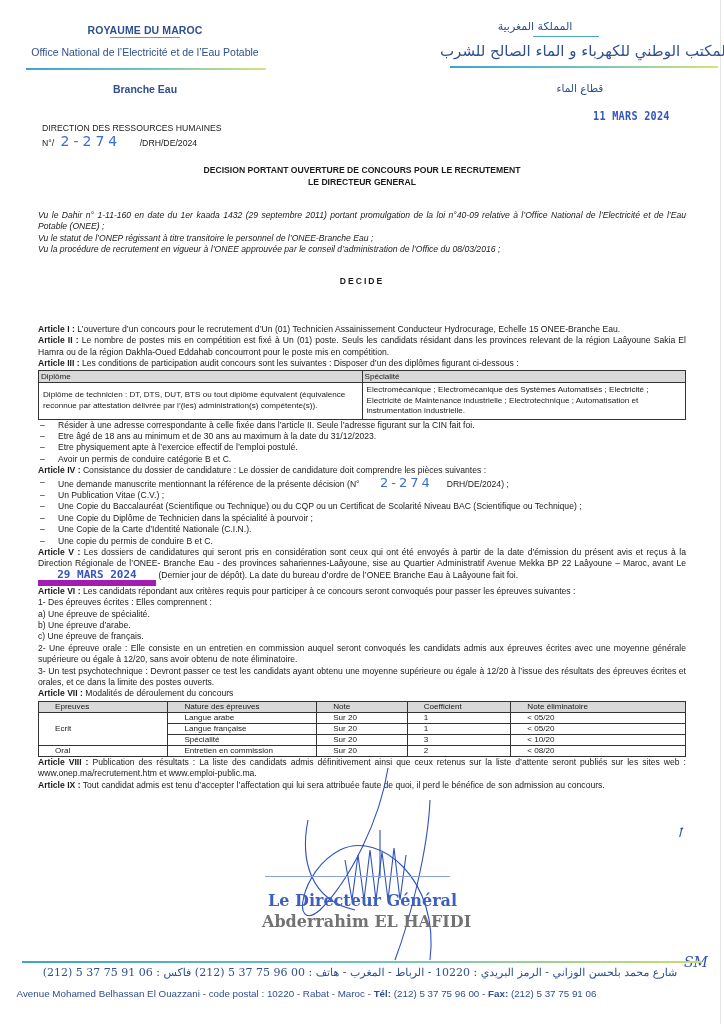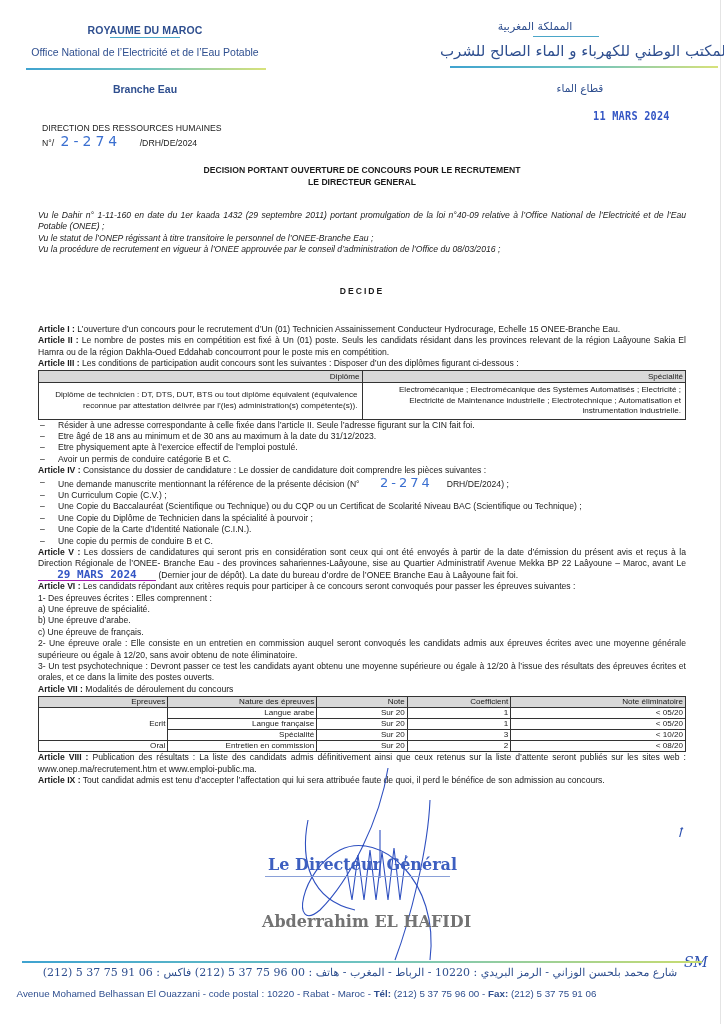--- a/index.html
+++ b/index.html
@@ -21,36 +21,36 @@
   .ar-office-line { top: 66px; left: 450px; width: 268px; height: 2px;
                     background: linear-gradient(90deg, #3fa3d0, #6fc3c0, #d8e27a); }
   .ar-branche { top: 82px; left: 530px; width: 100px; font-size: 10.5px; }
   .stamp { color: #3355c4; font-family: "DejaVu Sans Mono", monospace; font-weight: bold; }
   .date-stamp { top: 109px; left: 593px; font-size: 12px; letter-spacing: 0.3px; transform: scaleX(0.85); transform-origin: left; }
   .drh { top: 122px; left: 42px; font-size: 8.7px; line-height: 13px; }
   .drh .num { display: inline-block; font-size: 14px; letter-spacing: 4px; margin: 0 16px 0 4px; color: #3a6fd0; font-family: "DejaVu Sans", sans-serif; }
   .title-block { top: 165px; left: 0; width: 724px; text-align: center; font-size: 8.6px; font-weight: bold; line-height: 11.5px; }
   .body-text { left: 38px; width: 648px; font-size: 8.6px; line-height: 11.4px; text-align: justify; }
   .vus { top: 210px; font-style: italic; }
-  .decide { top: 286px; left: 0; width: 724px; text-align: center; font-size: 8.6px; font-weight: bold; letter-spacing: 2px; }
+  .decide { top: 276px; left: 0; width: 724px; text-align: center; font-size: 8.6px; font-weight: bold; letter-spacing: 2px; }
   .arts { top: 280px; margin-top: 44px; }
   p { margin: 0; }
   b { font-weight: bold; }
   table { border-collapse: collapse; width: 100%; font-size: 8.1px; }
-  th, td { border: 1px solid #333; text-align: right; padding: 0 2px; font-weight: normal; }
+  th, td { border: 1px solid #333; text-align: left; padding: 0 2px; font-weight: normal; }
   th { background: #d9d9d9; }
   .t1 td { line-height: 10.5px; padding: 2px 4px; }
   .bullets { margin: 0; padding: 0; list-style: none; }
   .bullets li { position: relative; padding-left: 20px; }
   .bullets li::before { content: "\2013"; position: absolute; left: 2px; }
   .ink { color: #3a6fd0; font-family: "DejaVu Sans", sans-serif; font-size: 13px; letter-spacing: 3px; }
-  .deadline { display: inline-block; width: 118px; border-bottom: 1px solid #a21caf; text-align: center; color: #3355c4; font-weight: bold; font-family: "DejaVu Sans Mono", monospace; font-size: 11px; line-height: 10px; }
+  .deadline { display: inline-block; width: 118px; border-bottom: 6px solid #a21caf; text-align: center; color: #3355c4; font-weight: bold; font-family: "DejaVu Sans Mono", monospace; font-size: 11px; line-height: 10px; }
   .t2 { margin-top: 1px; }
   .t2 td, .t2 th { line-height: 10px; padding-left: 16px; }
-  .sig-title { top: 855px; left: 268px; font-size: 16px; font-weight: bold; color: #3d5fc0; font-family: "DejaVu Serif", serif; }
+  .sig-title { top: 891px; left: 268px; font-size: 16px; font-weight: bold; color: #3d5fc0; font-family: "DejaVu Serif", serif; }
   .sig-line { top: 876px; left: 265px; width: 185px; height: 1px; background: #8aa0d8; }
   .sig-name { top: 912px; left: 262px; font-size: 16px; font-weight: bold; color: #737373; font-family: "DejaVu Serif", serif; }
   .footer-line { top: 961px; left: 22px; width: 680px; height: 2px;
                  background: linear-gradient(90deg, #3fa3d0, #6fc3c0, #c8dc70); }
   .foot-ar { top: 966px; left: 30px; width: 660px; font-size: 11px; color: #2f4f8f; text-align: center; direction: rtl; font-family: "DejaVu Serif", serif; }
   .foot-fr { top: 988px; left: 0; width: 613px; text-align: center; font-size: 9.8px; color: #2f4f8f; }
   .initials { color: #2a4fb0; font-family: "DejaVu Serif", serif; font-style: italic; }
   .init1 { top: 823px; left: 678px; font-size: 13px; }
   .init2 { top: 954px; left: 684px; font-size: 14px; }
   .edge { top: 0; left: 720px; width: 1px; height: 1024px; background: #e4e4e4; }
@@ -117,21 +117,21 @@
   <ul class="bullets">
     <li>Résider à une adresse correspondante à celle fixée dans l’article II. Seule l’adresse figurant sur la CIN fait foi.</li>
     <li>Etre âgé de 18 ans au minimum et de 30 ans au maximum à la date du 31/12/2023.</li>
     <li>Etre physiquement apte à l’exercice effectif de l’emploi postulé.</li>
     <li>Avoir un permis de conduire catégorie B et C.</li>
   </ul>
 
   <p><b>Article IV :</b><span> Consistance du dossier de candidature : Le dossier de candidature doit comprendre les pièces suivantes :</span></p>
   <ul class="bullets">
     <li><span>Une demande manuscrite mentionnant la référence de la présente décision (N°</span> <span class="ink" style="margin:0 14px 0 18px;">2-274</span><span>DRH/DE/2024) ;</span></li>
-    <li>Un Curriculum Copie (C.V.) ;</li>
+    <li>Un Publication Vitae (C.V.) ;</li>
     <li>Une Copie du Baccalauréat (Scientifique ou Technique) ou du CQP ou un Certificat de Scolarité Niveau BAC (Scientifique ou Technique) ;</li>
     <li>Une Copie du Diplôme de Technicien dans la spécialité à pourvoir ;</li>
     <li>Une Copie de la Carte d’Identité Nationale (C.I.N.).</li>
     <li>Une copie du permis de conduire B et C.</li>
   </ul>
 
   <p><b>Article V :</b><span> Les dossiers de candidatures qui seront pris en considération sont ceux qui ont été envoyés à partir de la date d’émission du présent avis et reçus à la Direction Régionale de l’ONEE- Branche Eau - des provinces sahariennes-Laâyoune, sise au Quartier Administratif Avenue Mekka BP 22 Laâyoune – Maroc, avant Le</span><span class="deadline">29 MARS 2024</span><span> (Dernier jour de dépôt). La date du bureau d’ordre de l’ONEE Branche Eau à Laâyoune fait foi.</span></p>
 
   <p><b>Article VI :</b><span> Les candidats répondant aux critères requis pour participer à ce concours seront convoqués pour passer les épreuves suivantes :</span></p>
   <p>1- Des épreuves écrites :   Elles comprennent :</p>

